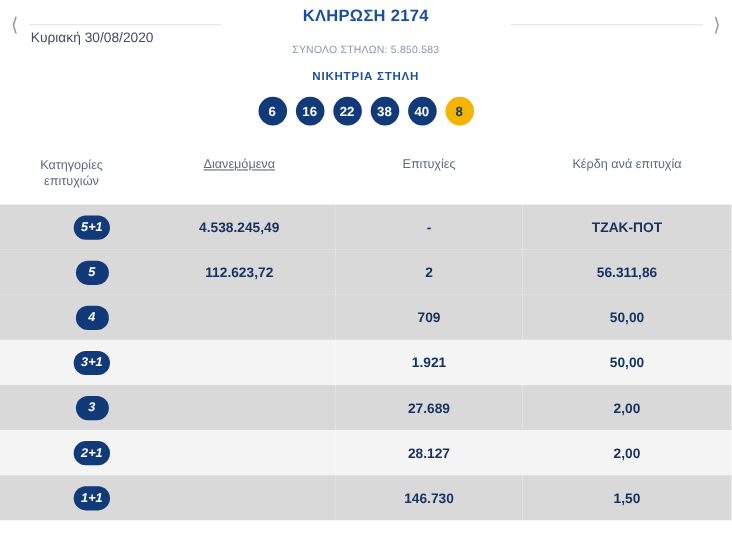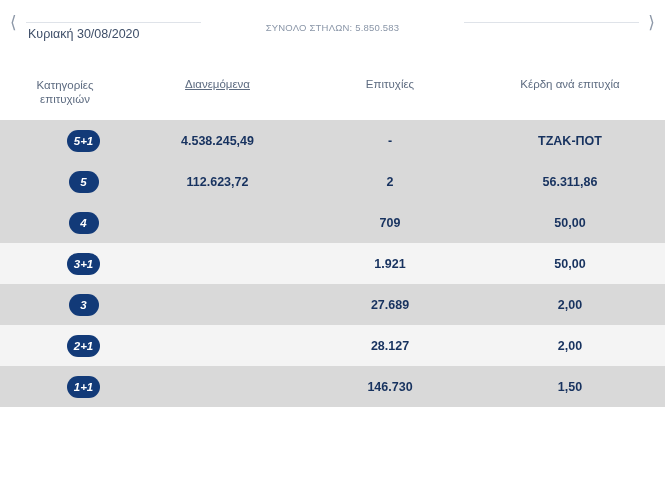--- a/index.html
+++ b/index.html
@@ -176,26 +176,38 @@
 <div class="page">
 
   <div class="header">
     <div class="rule rule-left"></div>
     <div class="rule rule-right"></div>
 
     <div class="arrow arrow-left">⟨</div>
     <div class="arrow arrow-right">⟩</div>
 
     <div class="header-center">
+      <div class="draw-title">ΚΛΗΡΩΣΗ 2174</div>
       <div class="draw-sub">ΣΥΝΟΛΟ ΣΤΗΛΩΝ: 5.850.583</div>
     </div>
 
     <div class="date-label">Κυριακή 30/08/2020</div>
   </div>
 
+  <div class="winning-wrap">
+    <div class="winning-title">ΝΙΚΗΤΡΙΑ ΣΤΗΛΗ</div>
+    <div class="balls">
+      <div class="ball">6</div>
+      <div class="ball">16</div>
+      <div class="ball">22</div>
+      <div class="ball">38</div>
+      <div class="ball">40</div>
+      <div class="ball joker">8</div>
+    </div>
+  </div>
 
   <table class="table">
     <thead>
       <tr>
         <th class="th-cat">
           <span class="two-line">Κατηγορίες</span>
           <span class="two-line">επιτυχιών</span>
         </th>
         <th class="th-dist">Διανεμόμενα</th>
         <th class="th-wins">Επιτυχίες</th>

